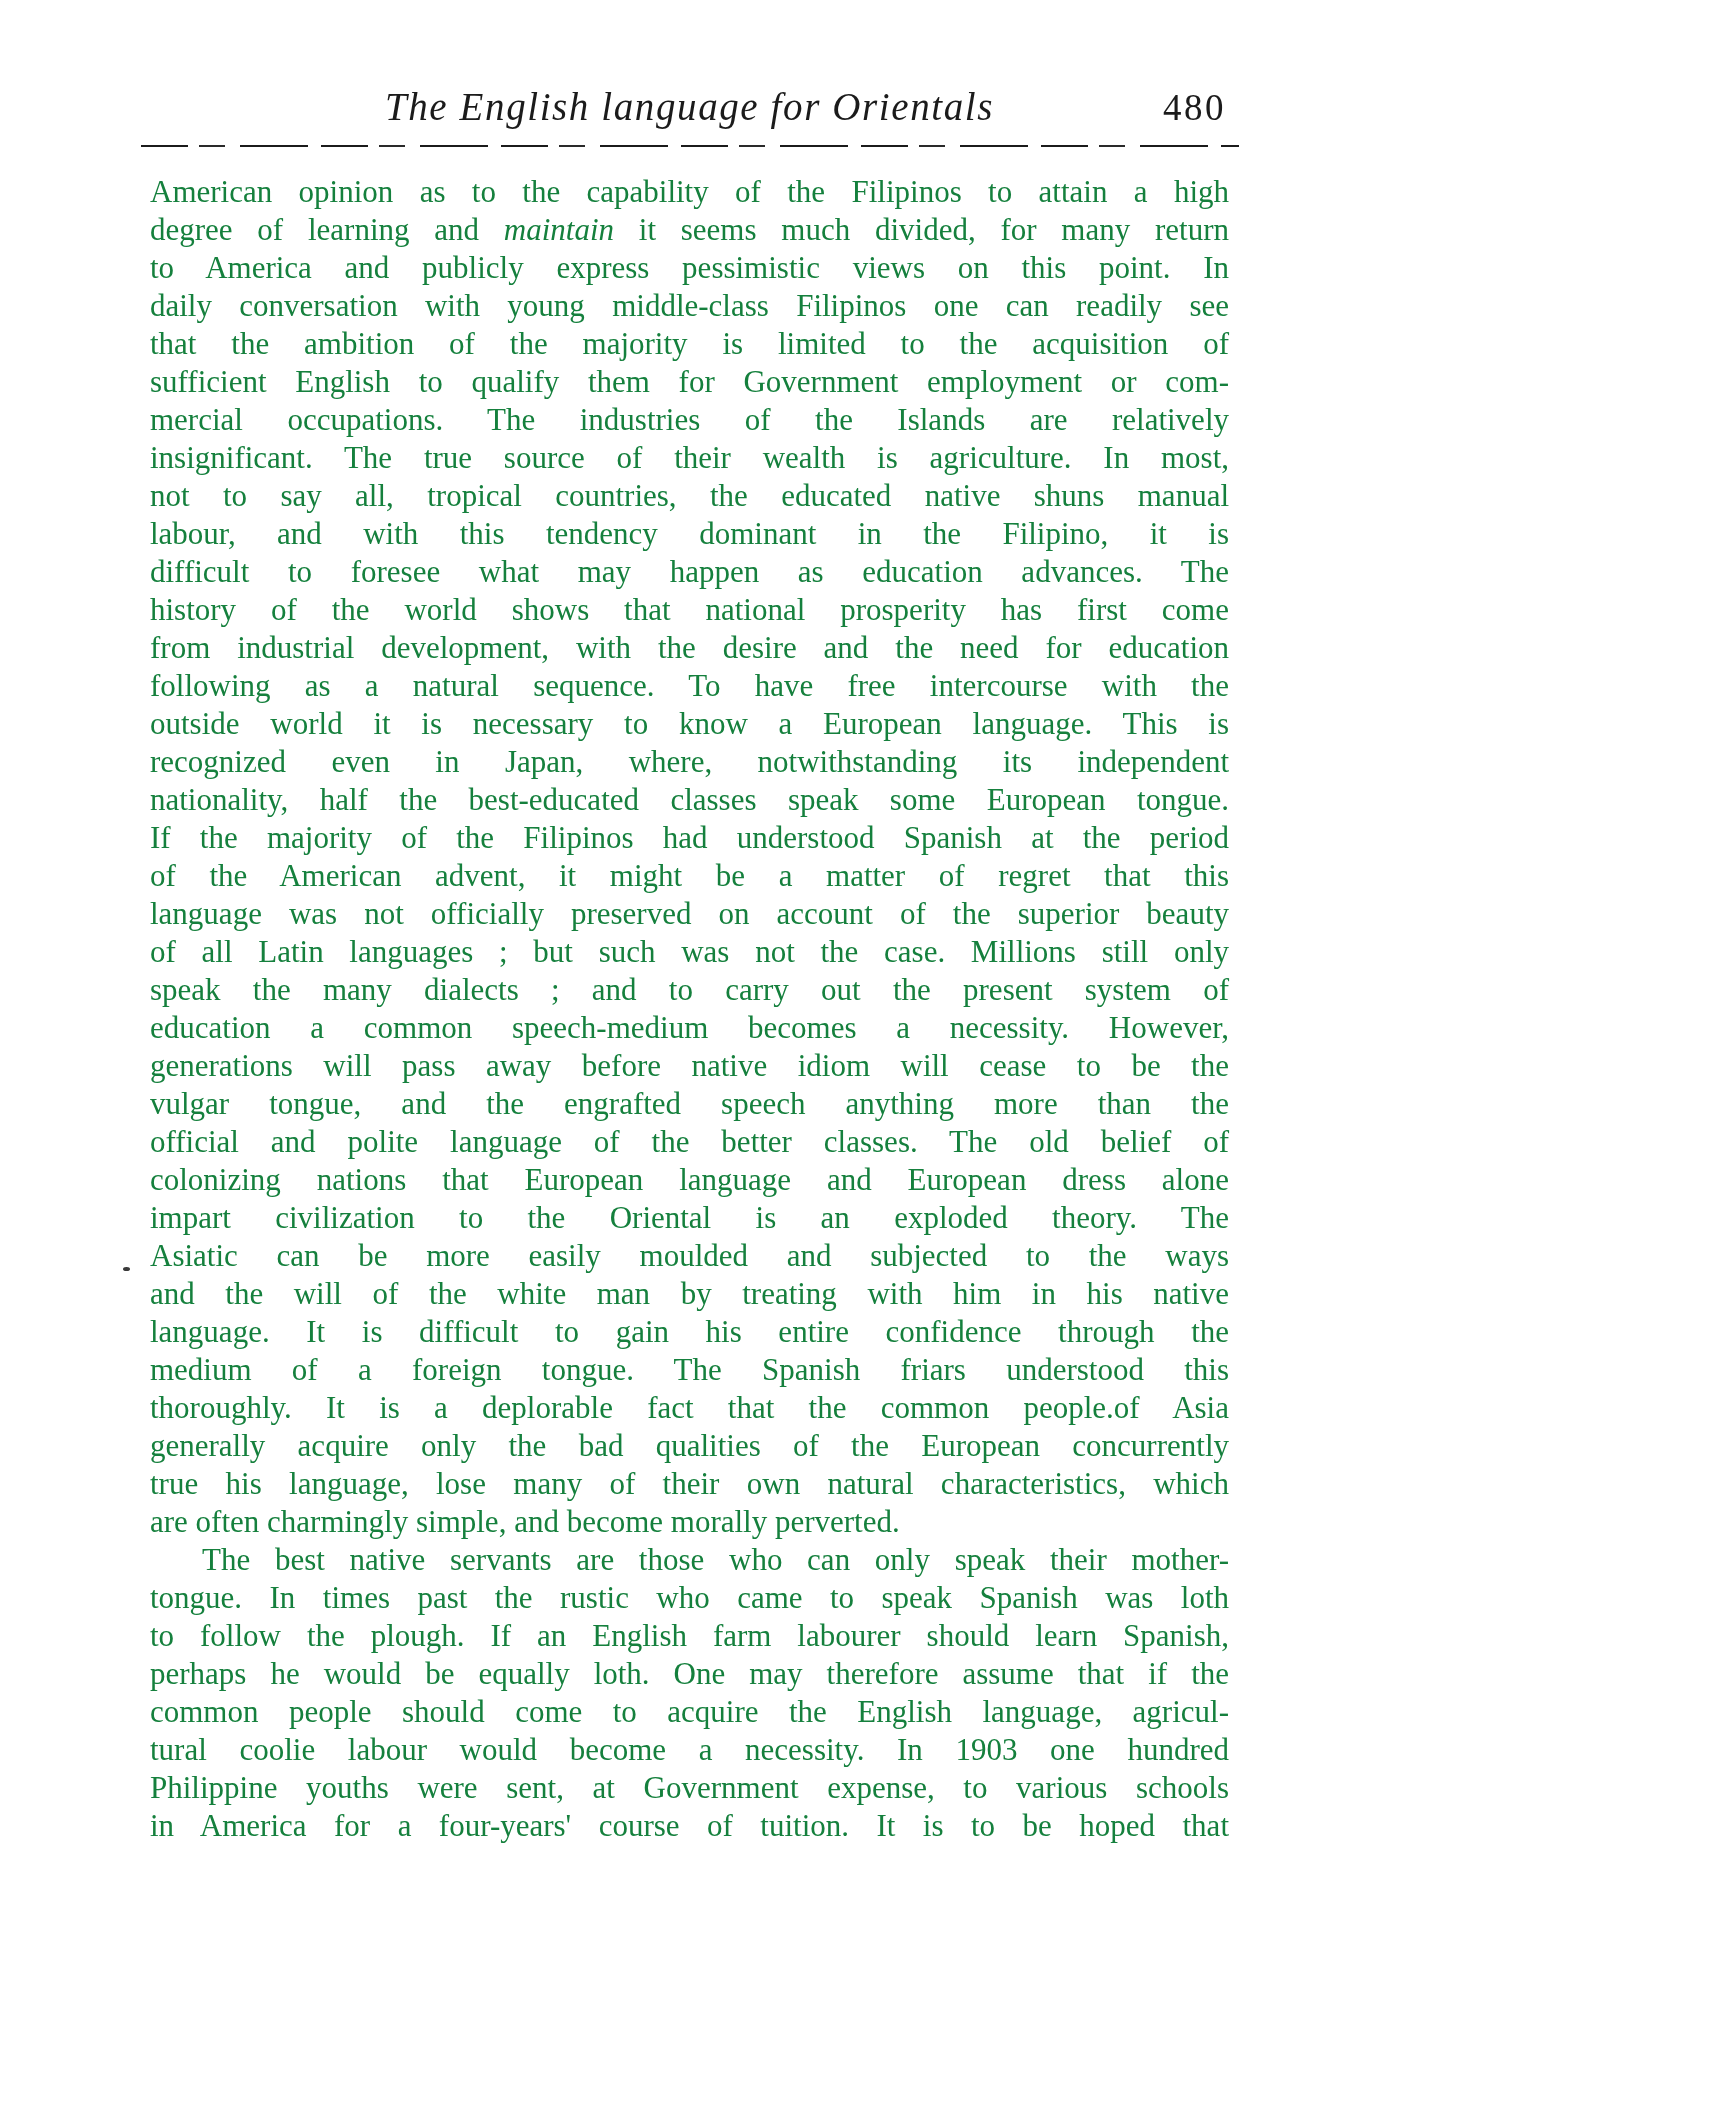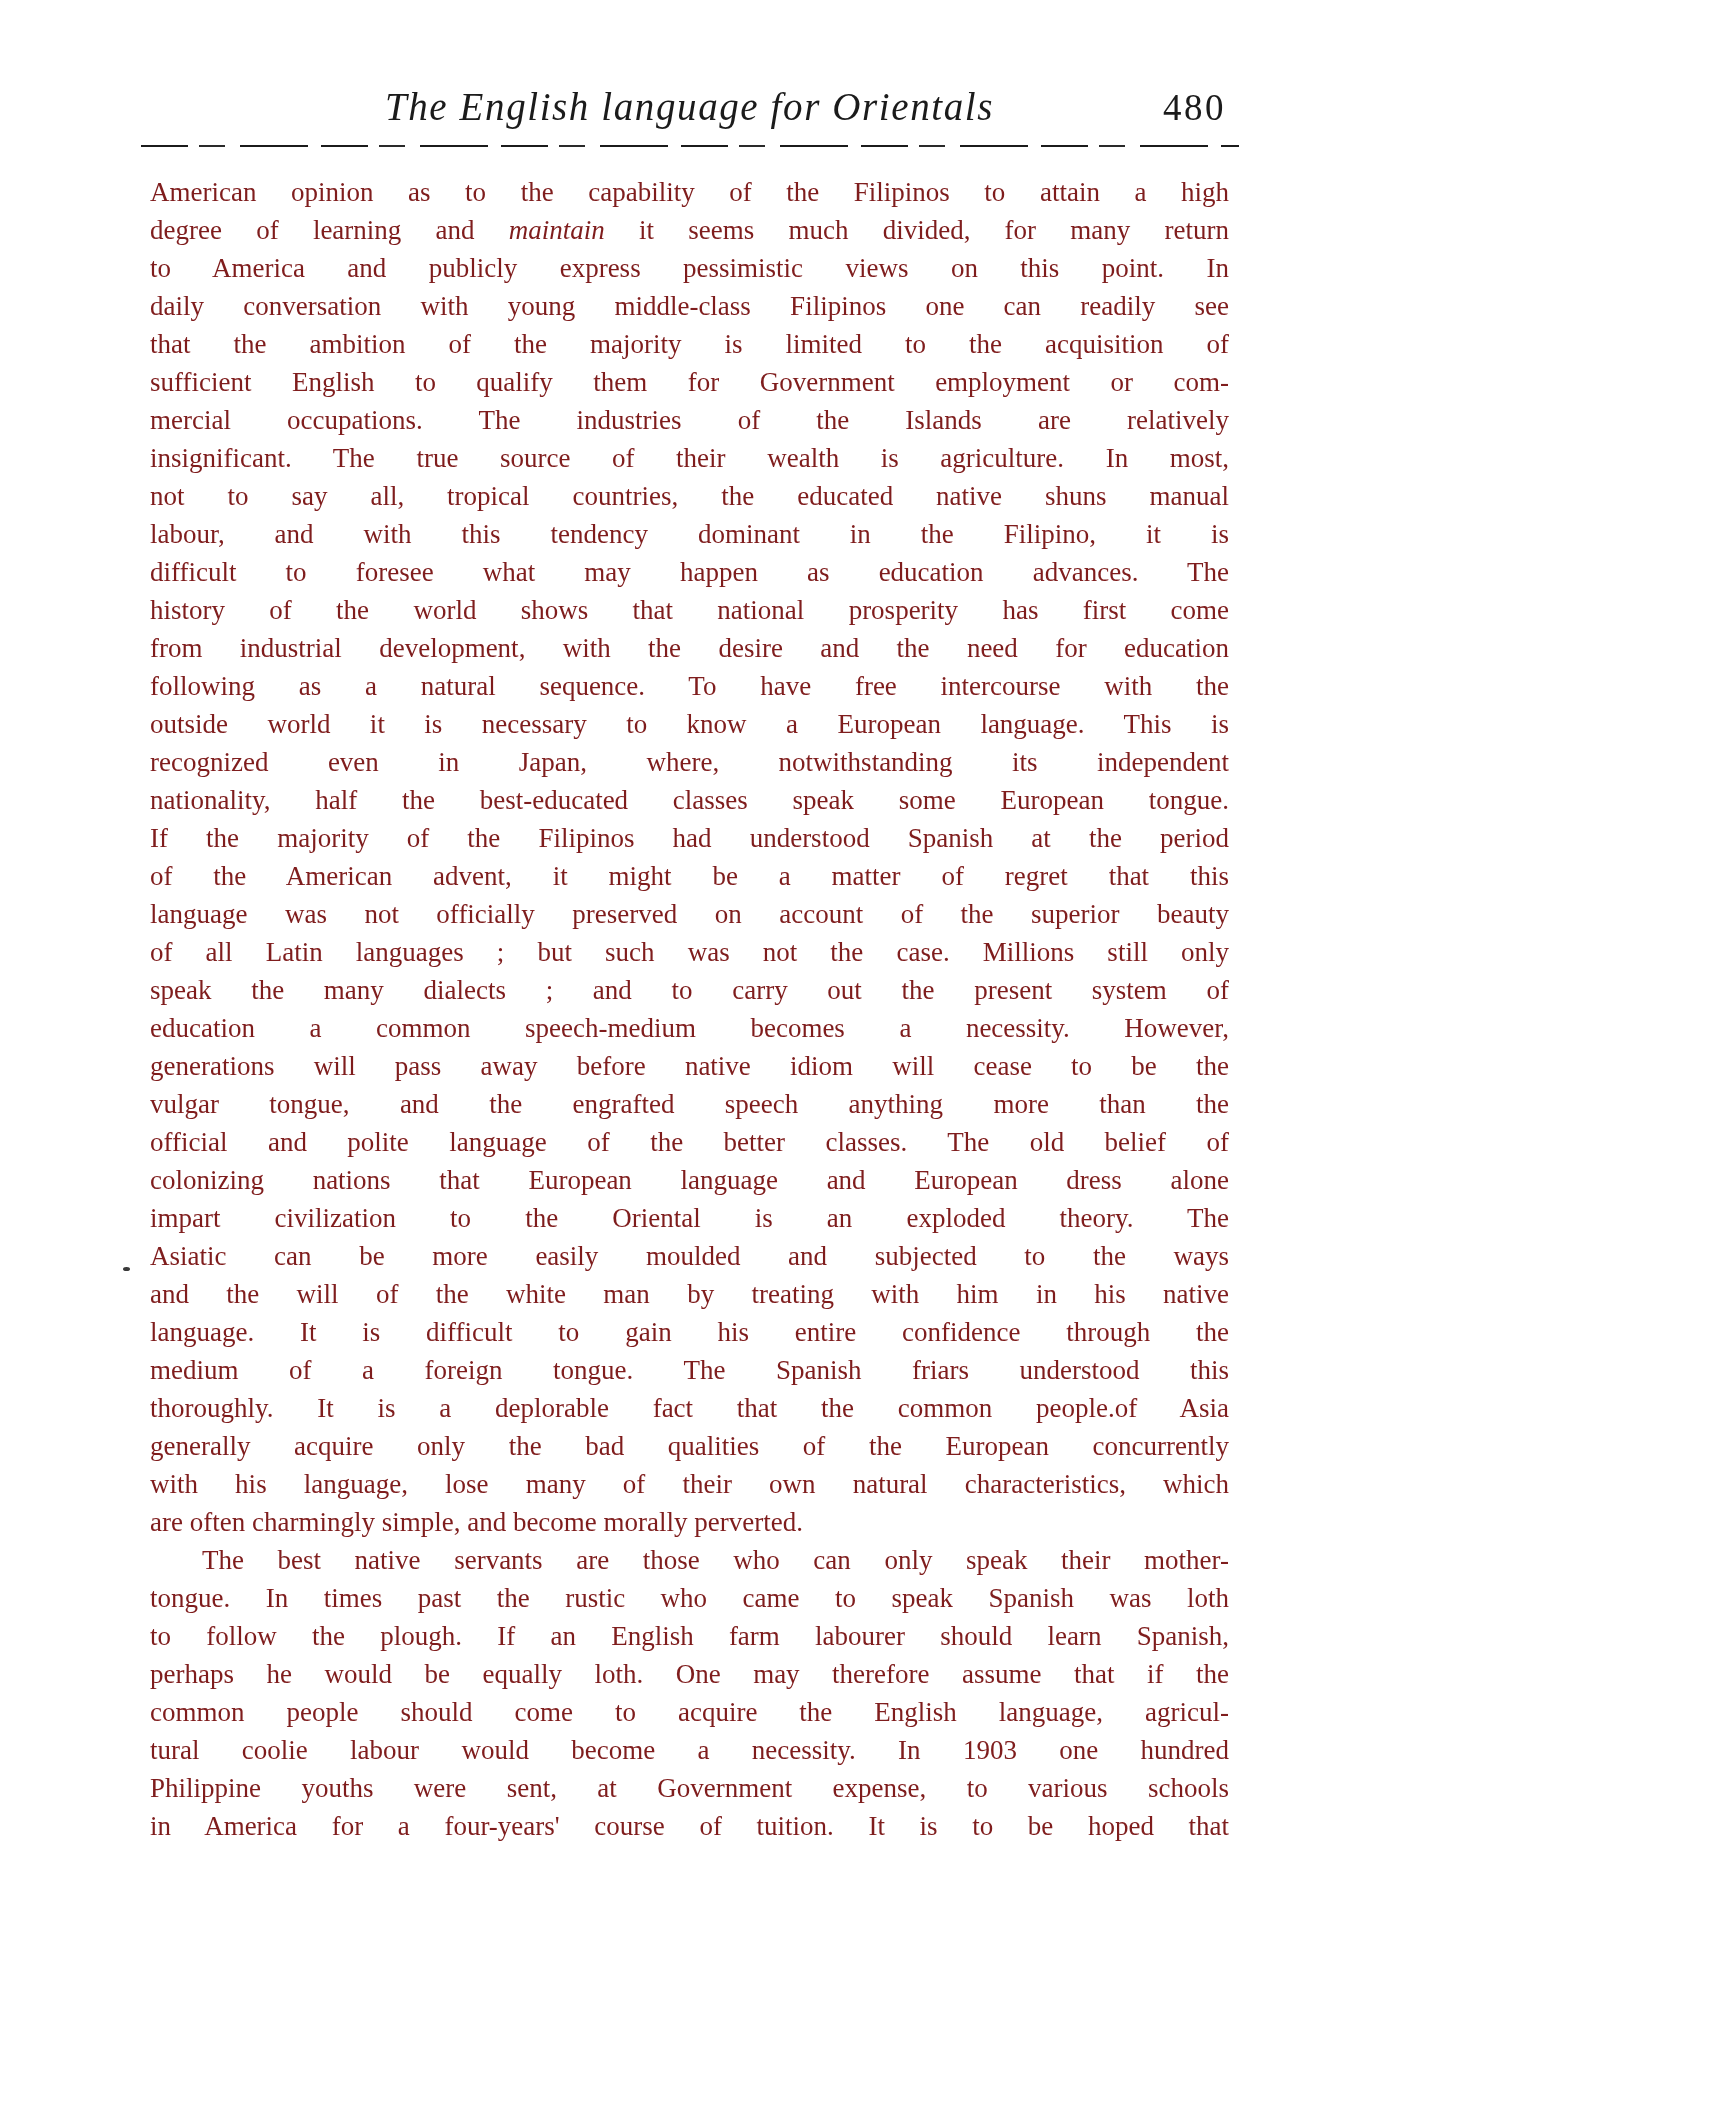--- a/index.html
+++ b/index.html
@@ -55,23 +55,23 @@
       rgba(27,27,27,0) 167px, rgba(27,27,27,0) 180px);
     background-size: 100% 2.4px;
     background-position: 0 0.8px;
     background-repeat: repeat-x;
   }
   .body-text {
     position: absolute;
     top: 173px;
     left: 150px;
     width: 1079px;
-    font-size: 27px;
+    font-size: 31px;
     line-height: 38px;
-    color: #7f1d1d;
+    color: #15803d;
   }
   .line {
     text-align: justify;
     text-align-last: justify;
     white-space: normal;
   }
   .line.flush {
     text-align-last: left;
   }
   .line.indent {
@@ -127,21 +127,21 @@
       <div class="line">vulgar tongue, and the engrafted speech anything more than the</div>
       <div class="line">official and polite language of the better classes. The old belief of</div>
       <div class="line">colonizing nations that European language and European dress alone</div>
       <div class="line">impart civilization to the Oriental is an exploded theory. The</div>
       <div class="line">Asiatic can be more easily moulded and subjected to the ways</div>
       <div class="line">and the will of the white man by treating with him in his native</div>
       <div class="line">language. It is difficult to gain his entire confidence through the</div>
       <div class="line">medium of a foreign tongue. The Spanish friars understood this</div>
       <div class="line">thoroughly. It is a deplorable fact that the common people.of Asia</div>
       <div class="line">generally acquire only the bad qualities of the European concurrently</div>
-      <div class="line">with his language, lose many of their own natural characteristics, which</div>
+      <div class="line">true his language, lose many of their own natural characteristics, which</div>
       <div class="line flush">are often charmingly simple, and become morally perverted.</div>
       <div class="line indent">The best native servants are those who can only speak their mother-</div>
       <div class="line">tongue. In times past the rustic who came to speak Spanish was loth</div>
       <div class="line">to follow the plough. If an English farm labourer should learn Spanish,</div>
       <div class="line">perhaps he would be equally loth. One may therefore assume that if the</div>
       <div class="line">common people should come to acquire the English language, agricul-</div>
       <div class="line">tural coolie labour would become a necessity. In 1903 one hundred</div>
       <div class="line">Philippine youths were sent, at Government expense, to various schools</div>
       <div class="line">in America for a four-years' course of tuition. It is to be hoped that</div>
     </main>

